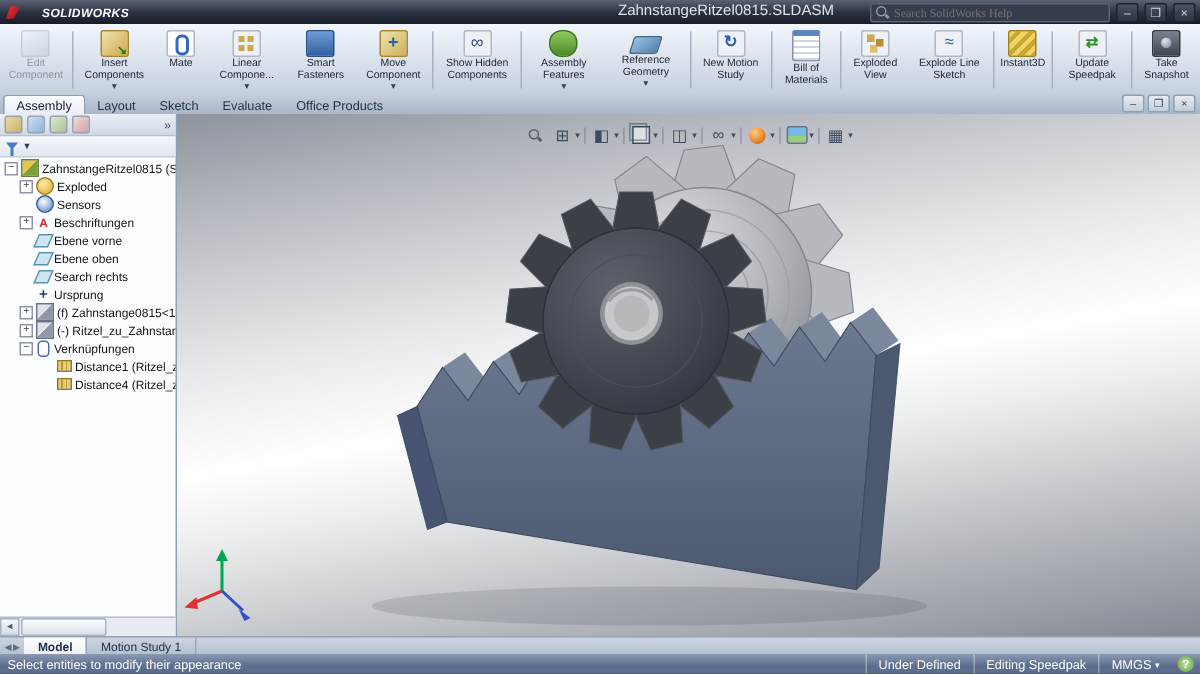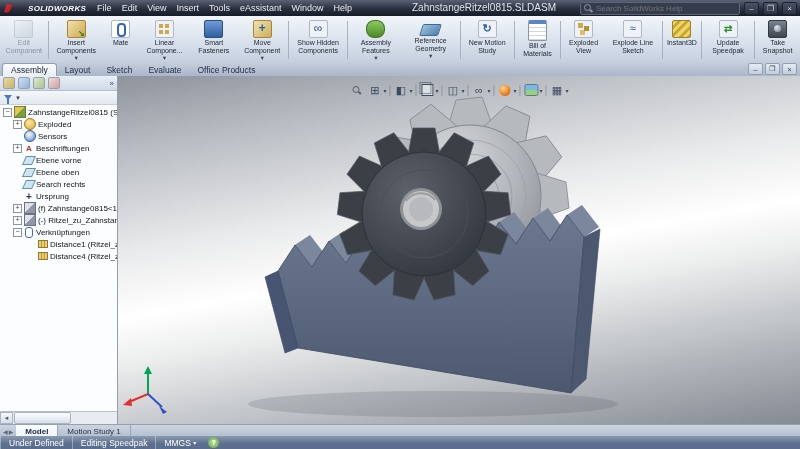--- a/index.html
+++ b/index.html
@@ -14,21 +14,21 @@
   .logo-mark{width:9px;height:9px;background:linear-gradient(135deg,#e8333b,#9c1016);
     clip-path:polygon(0 100%,35% 0,100% 20%,55% 100%);}
   .logo-text{font-weight:bold;font-style:italic;font-size:8px;letter-spacing:.3px;color:#fff;}
   .menus{display:flex;}
   .menu-item{padding:2px 5px;cursor:default;}
   .doc-title{position:absolute;left:412px;top:2px;font-size:10px;color:#dfe3ea;}
   .tb-right{margin-left:auto;display:flex;align-items:center;gap:4px;padding-right:3px;}
   .searchbox{display:flex;align-items:center;gap:3px;width:152px;height:11px;
     background:#353c4c;border:1px solid #5b6478;border-radius:2px;padding:0 3px;}
   .searchbox input{flex:1;background:transparent;border:none;outline:none;color:#aab2c2;
-    font-size:8px;font-family:Liberation Sans, sans-serif;padding:0;}
+    font-size:8px;font-family:Liberation Serif, serif;padding:0;}
   .mag{position:relative;width:9px;height:9px;display:inline-block;flex:none;}
   .mag::before{content:"";position:absolute;left:0;top:0;width:5px;height:5px;
     border:1.4px solid #8e99ad;border-radius:50%;}
   .mag::after{content:"";position:absolute;left:6px;top:6px;width:3px;height:1.5px;
     background:#8e99ad;transform:rotate(45deg);}
   .winbtn{width:13px;height:11px;display:flex;align-items:center;justify-content:center;
     font-size:8px;color:#d5dae2;background:linear-gradient(#4a5263,#2c3342);
     border:1px solid #1c2230;border-radius:2px;}
 
   
@@ -176,30 +176,20 @@
 </head>
 <body>
 
 <div class="app">
 
   <div class="titlebar">
     <div class="logo">
       <span class="logo-mark"></span>
       <span class="logo-text">SOLIDWORKS</span>
     </div>
-    <div class="menus">
-      <span class="menu-item">File</span>
-      <span class="menu-item">Edit</span>
-      <span class="menu-item">View</span>
-      <span class="menu-item">Insert</span>
-      <span class="menu-item">Tools</span>
-      <span class="menu-item">eAssistant</span>
-      <span class="menu-item">Window</span>
-      <span class="menu-item">Help</span>
-    </div>
     <div class="doc-title">ZahnstangeRitzel0815.SLDASM</div>
     <div class="tb-right">
       <div class="searchbox">
         <span class="mag"></span>
         <input type="text" placeholder="Search SolidWorks Help" style="">
       </div>
       <span class="winbtn">–</span>
       <span class="winbtn">❐</span>
       <span class="winbtn">×</span>
     </div>
@@ -544,20 +534,21 @@
   <div class="bottomtabs">
     <span class="nav-arrows">
       <span>◀</span>
       <span>▶</span>
     </span>
     <span class="btab active">Model</span>
     <span class="btab">Motion Study 1</span>
   </div>
 
   <div class="statusbar">
+    <span class="sb-msg">Select entities to modify their appearance</span>
     <span class="sb-seg">Under Defined</span>
     <span class="sb-seg">Editing Speedpak</span>
     <span class="sb-seg">
       <span>MMGS</span>&nbsp;<span style="font-size:6px">▾</span>
     </span>
     <span class="sb-help">?</span>
   </div>
 
 </div>
 

